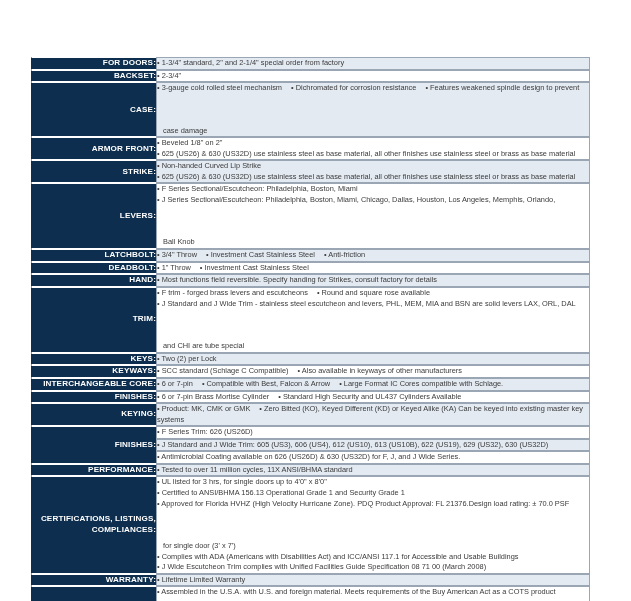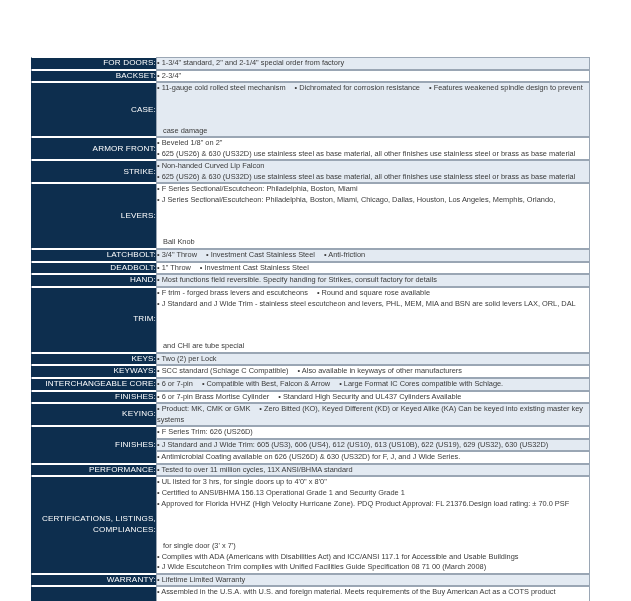--- a/index.html
+++ b/index.html
@@ -27,21 +27,21 @@
     table-layout: fixed;
   }
   table.spec td {
     vertical-align: middle;
     padding: 0;
   }
   td.label {
     width: 124px;
     background: #0d2e4e;
     color: #ffffff;
-    font-weight: normal;
+    font-weight: bold;
     font-size: 8.1px;
     letter-spacing: 0.15px;
     text-align: right;
     padding: 3px 6px 3px 4px;
     line-height: 1.32;
     border-top: 1px solid #ffffff;
     border-bottom: 1px solid #ffffff;
     border-left: 1px solid #0d2e4e;
   }
   td.value {
@@ -102,38 +102,38 @@
           <td class="value">
             <ul class="bullets">
               <li><span class="seg">• 2-3/4"</span></li>
             </ul>
           </td>
         </tr>
         <tr class="alt">
           <td class="label">CASE:</td>
           <td class="value">
             <ul class="bullets">
-              <li><span class="seg">• 11-gauge cold rolled steel mechanism</span><span class="gap"></span><span class="seg">• Dichromated for corrosion resistance</span><span class="gap"></span><span class="seg">• Features weakened spindle design to prevent</span><span class="cont">case damage</span></li>
+              <li><span class="seg">• 3-gauge cold rolled steel mechanism</span><span class="gap"></span><span class="seg">• Dichromated for corrosion resistance</span><span class="gap"></span><span class="seg">• Features weakened spindle design to prevent</span><span class="cont">case damage</span></li>
             </ul>
           </td>
         </tr>
         <tr>
           <td class="label">ARMOR FRONT:</td>
           <td class="value">
             <ul class="bullets">
               <li><span class="seg">• Beveled 1/8" on 2"</span></li>
               <li><span class="seg">• 625 (US26) &amp; 630 (US32D) use stainless steel as base material, all other finishes use stainless steel or brass as base material</span></li>
             </ul>
           </td>
         </tr>
         <tr class="alt">
           <td class="label">STRIKE:</td>
           <td class="value">
             <ul class="bullets">
-              <li><span class="seg">• Non-handed Curved Lip Falcon</span></li>
+              <li><span class="seg">• Non-handed Curved Lip Strike</span></li>
               <li><span class="seg">• 625 (US26) &amp; 630 (US32D) use stainless steel as base material, all other finishes use stainless steel or brass as base material</span></li>
             </ul>
           </td>
         </tr>
         <tr>
           <td class="label">LEVERS:</td>
           <td class="value">
             <ul class="bullets">
               <li><span class="seg">• F Series Sectional/Escutcheon: Philadelphia, Boston, Miami</span></li>
               <li><span class="seg">• J Series Sectional/Escutcheon: Philadelphia, Boston, Miami, Chicago, Dallas, Houston, Los Angeles, Memphis, Orlando,</span><span class="cont">Ball Knob</span></li>

